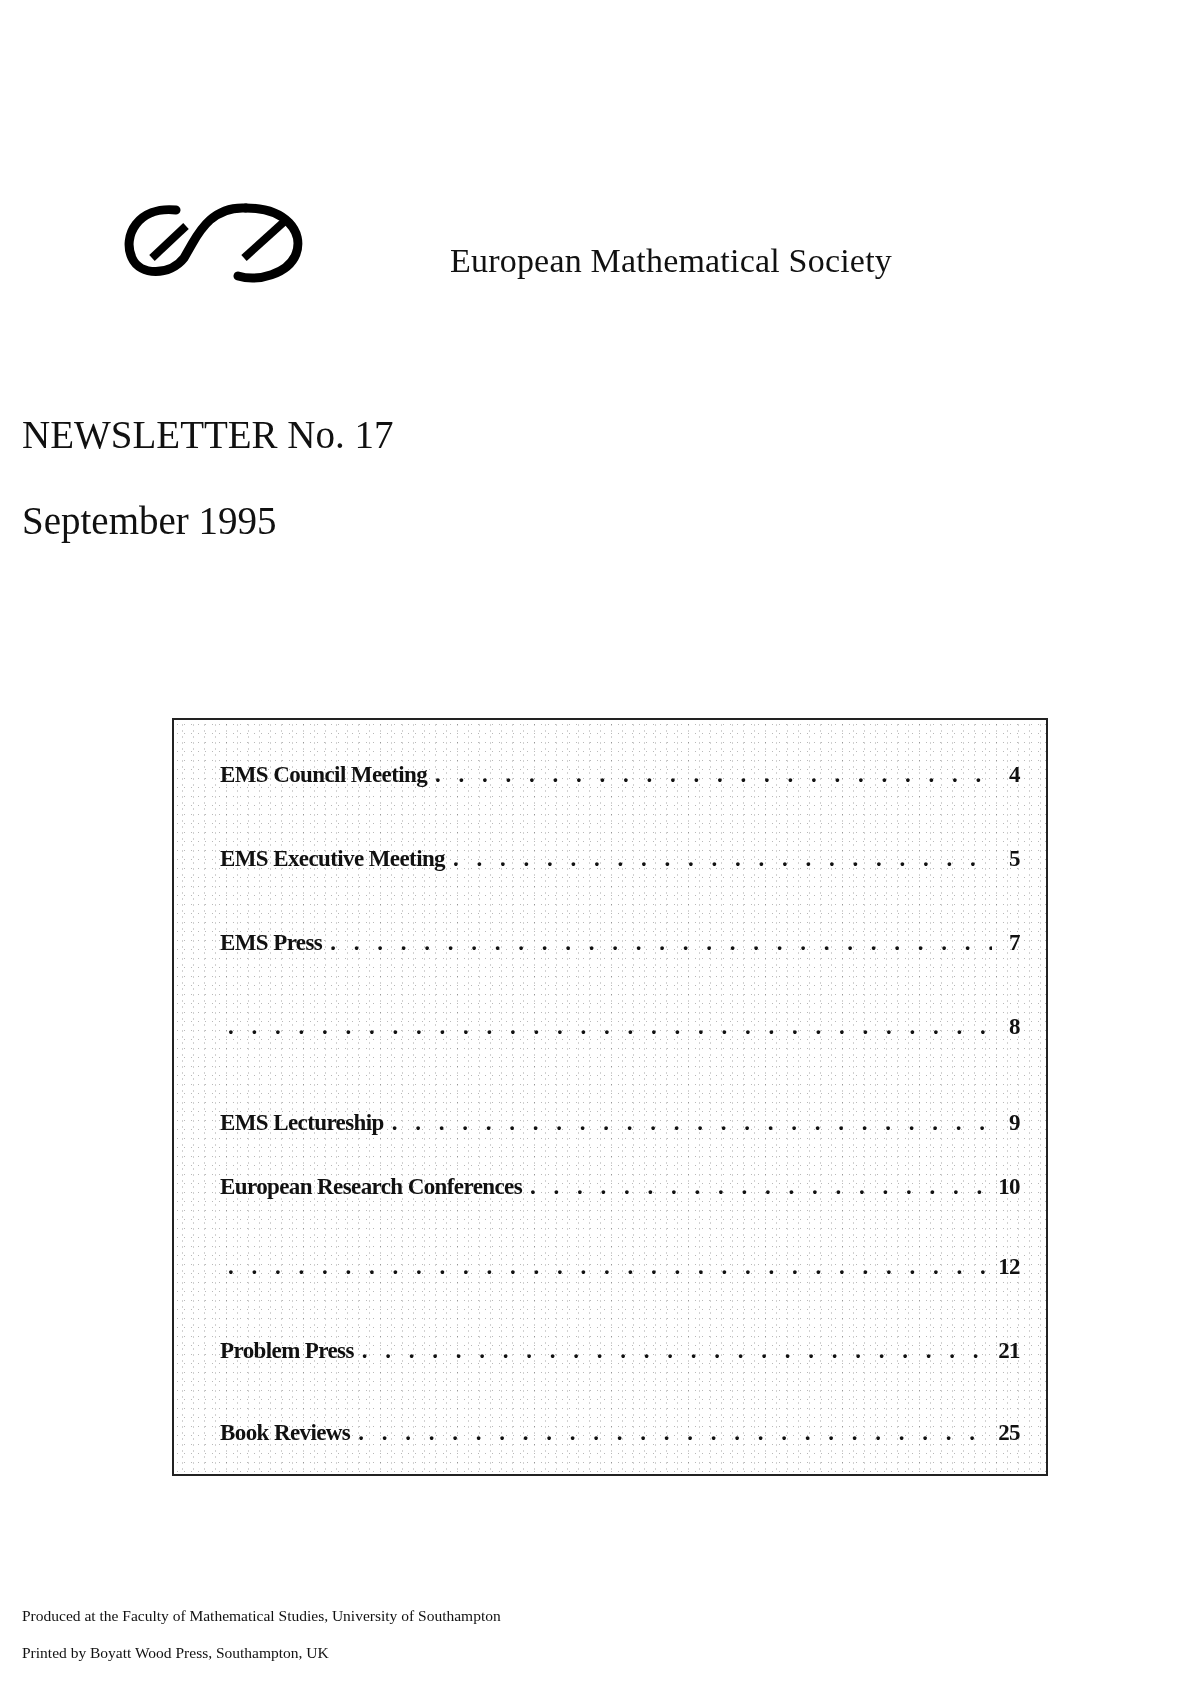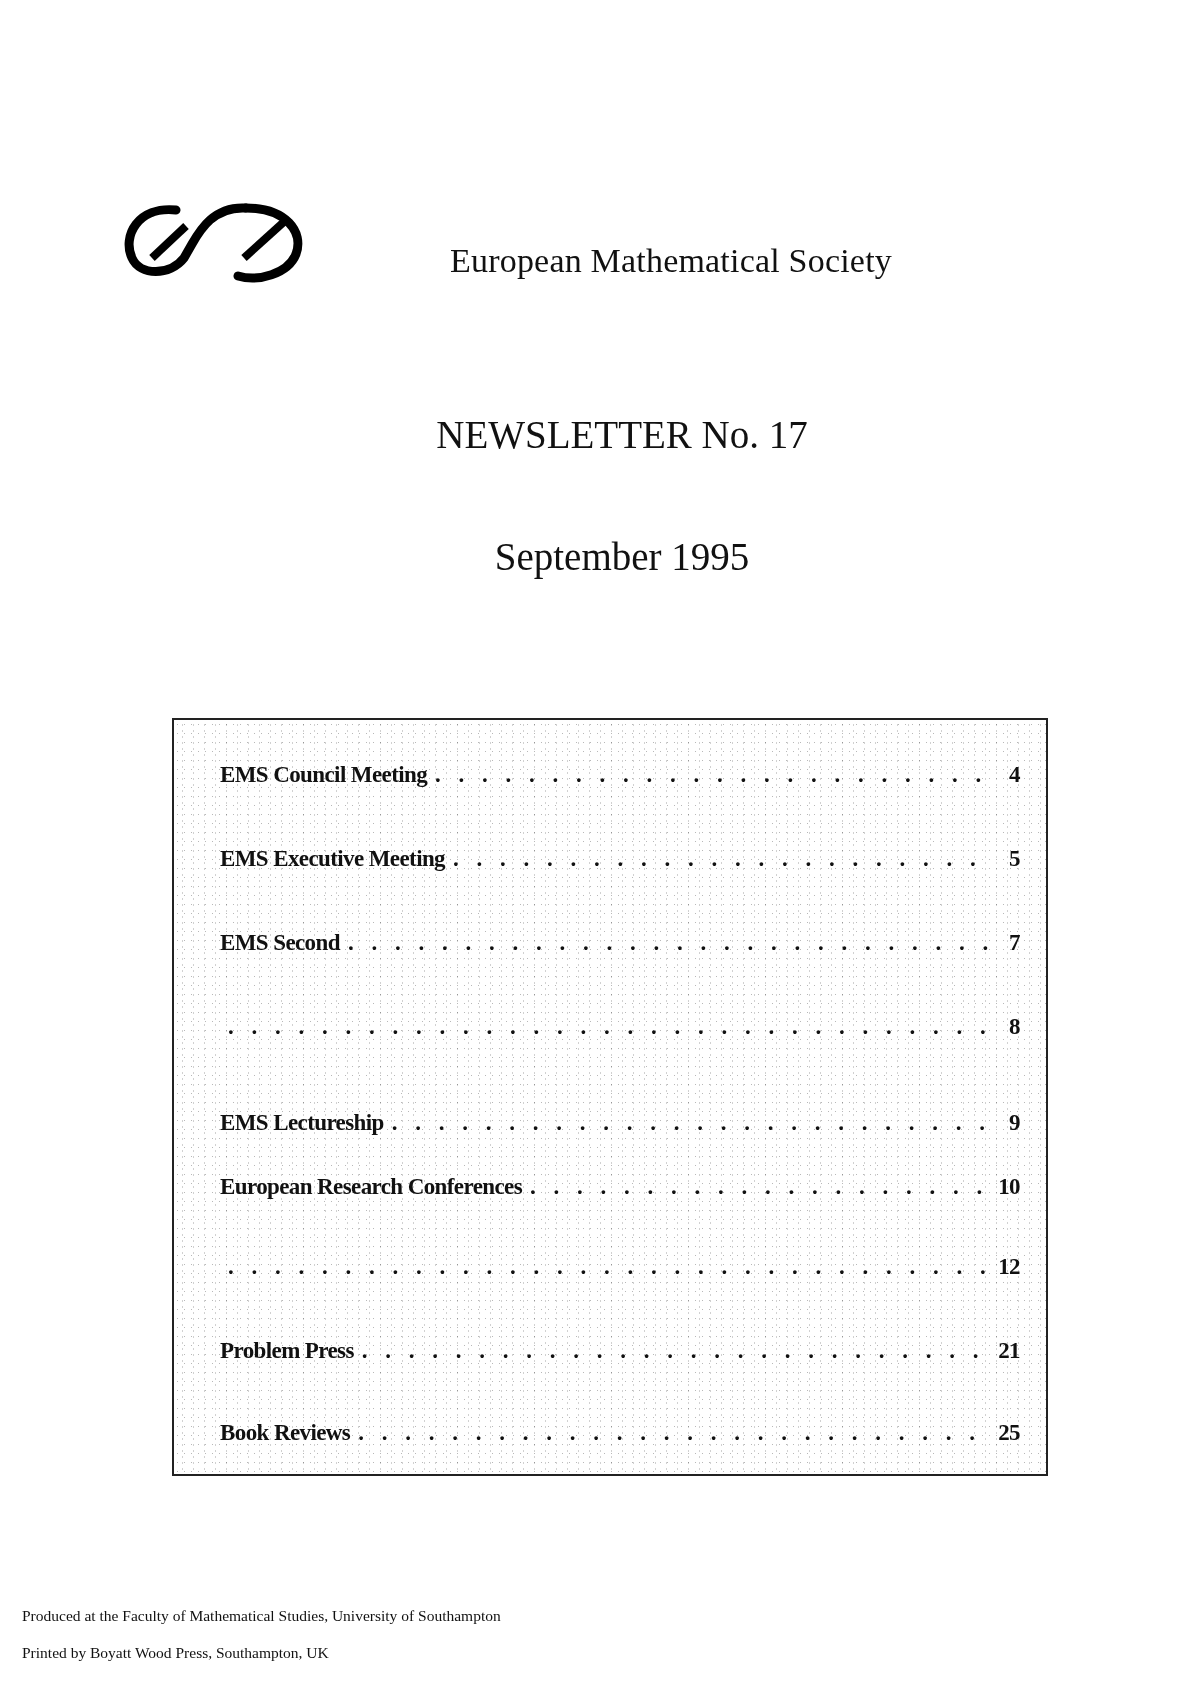--- a/index.html
+++ b/index.html
@@ -1,22 +1,22 @@
 <!DOCTYPE html>
 <html><head>
   <meta charset="utf-8">
   <style>
     html, body { margin: 0; padding: 0; background: #ffffff; }
     body { width: 1200px; height: 1697px; position: relative; overflow: hidden;
            font-family: "Liberation Serif", "DejaVu Serif", serif; color: #111; }
     .logo { position: absolute; left: 118px; top: 196px; width: 200px; height: 90px; }
     .society { position: absolute; left: 450px; top: 206px; font-size: 34px; white-space: nowrap; letter-spacing: 0.2px; margin-top: 36px; }
-    .newsletter { position: absolute; left: 0; width: 1200px; text-align: center; top: 412px; font-size: 39px; }
+    .newsletter { position: absolute; left: 0; width: 1200px; text-align: left; top: 412px; font-size: 39px; }
     .newsletter .inner { position: relative; left: 22px; }
-    .date { position: absolute; left: 0; width: 1200px; text-align: center; top: 498px; font-size: 39px; margin-top: 36px; }
+    .date { position: absolute; left: 0; width: 1200px; top: 498px; font-size: 39px; }
     .date .inner { position: relative; left: 22px; }
     .toc { position: absolute; left: 172px; top: 718px; width: 876px; height: 758px;
            border: 2px solid #222; box-sizing: border-box;
            background-color: #fff;
            background-image:
              radial-gradient(circle, rgba(0,0,0,0.28) 0.7px, transparent 1px),
              radial-gradient(circle, rgba(0,0,0,0.18) 0.7px, transparent 1px);
            background-size: 7px 9px, 11px 6px;
            background-position: 0 0, 3px 2px; }
     .toc-row { position: absolute; left: 46px; right: 26px; height: 30px; display: flex; align-items: center;
@@ -54,21 +54,21 @@
     <span class="toc-title">EMS Council Meeting</span>
     <span class="toc-dots">. . . . . . . . . . . . . . . . . . . . . . . . . . . . . . . . . . . . . . . . . . . . . . . . . . . . . . . . . . . . .</span>
     <span class="toc-page">4</span>
   </div>
   <div class="toc-row" style="top:124px">
     <span class="toc-title">EMS Executive Meeting</span>
     <span class="toc-dots">. . . . . . . . . . . . . . . . . . . . . . . . . . . . . . . . . . . . . . . . . . . . . . . . . . . . . . . . . . . . .</span>
     <span class="toc-page">5</span>
   </div>
   <div class="toc-row" style="top:208px">
-    <span class="toc-title">EMS Second</span>
+    <span class="toc-title">EMS Press</span>
     <span class="toc-dots">. . . . . . . . . . . . . . . . . . . . . . . . . . . . . . . . . . . . . . . . . . . . . . . . . . . . . . . . . . . . .</span>
     <span class="toc-page">7</span>
   </div>
   <div class="toc-row" style="top:292px">
     <span class="toc-dots">. . . . . . . . . . . . . . . . . . . . . . . . . . . . . . . . . . . . . . . . . . . . . . . . . . . . . . . . . . . . .</span>
     <span class="toc-page">8</span>
   </div>
   <div class="toc-row" style="top:388px">
     <span class="toc-title">EMS Lectureship</span>
     <span class="toc-dots">. . . . . . . . . . . . . . . . . . . . . . . . . . . . . . . . . . . . . . . . . . . . . . . . . . . . . . . . . . . . .</span>

